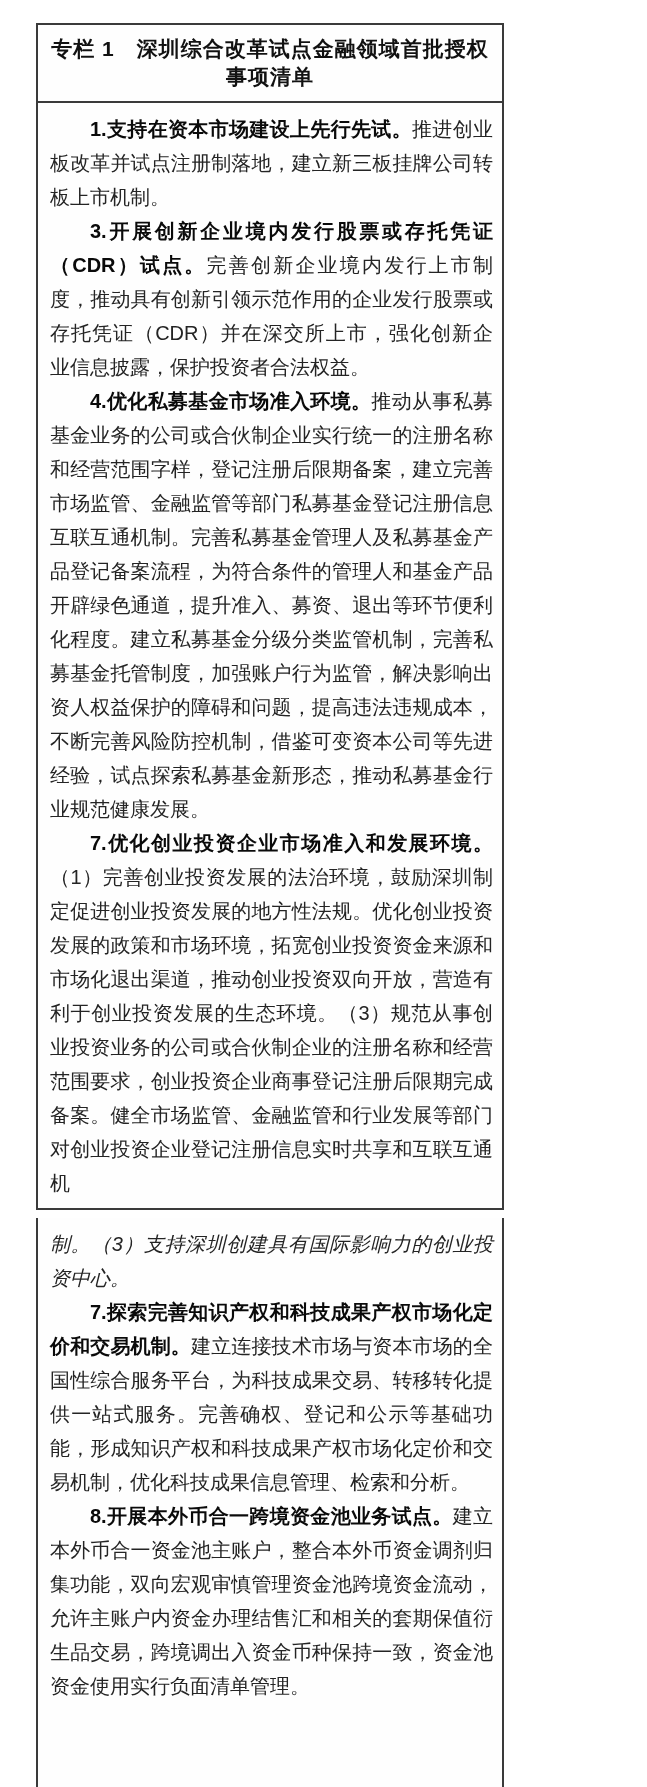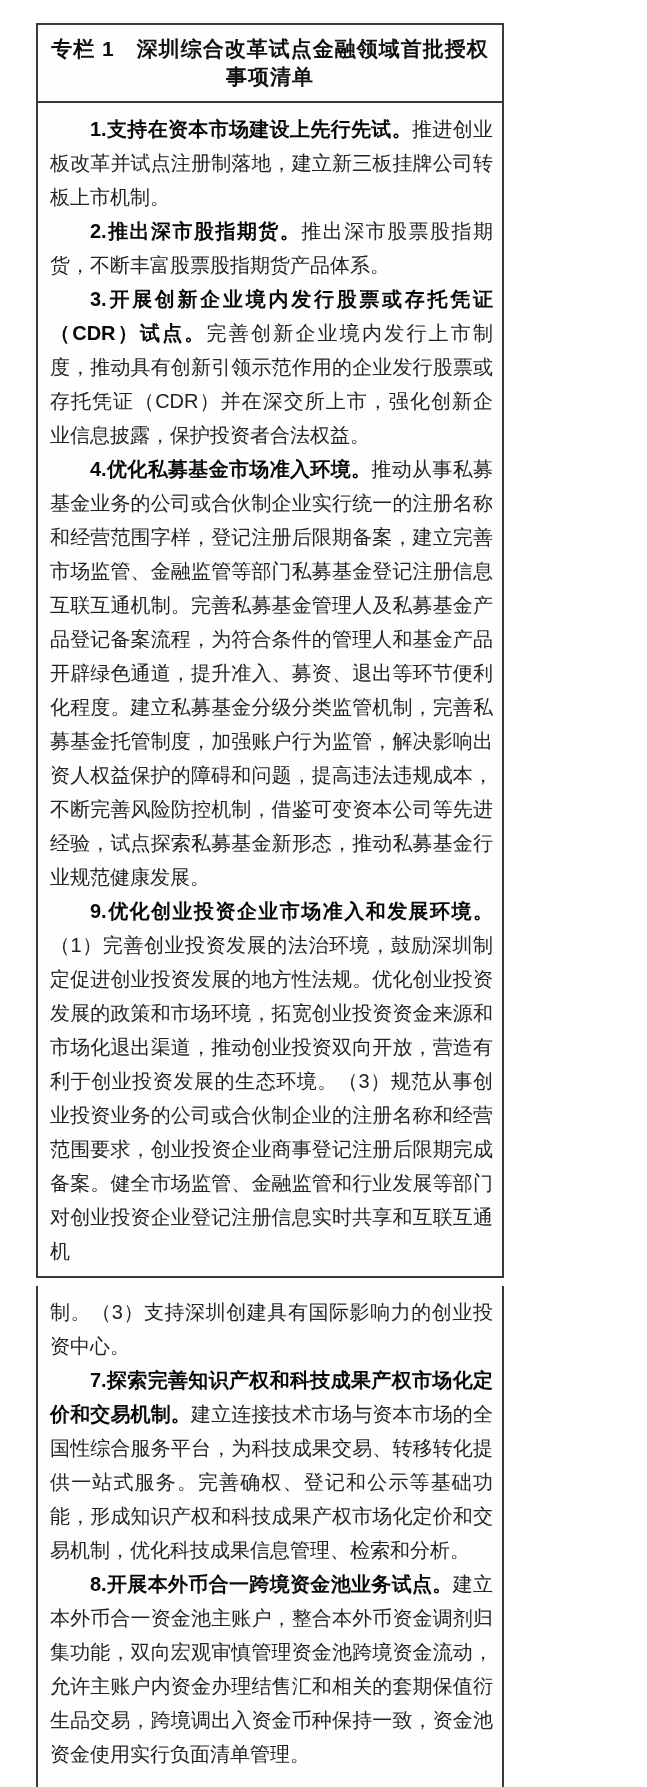--- a/index.html
+++ b/index.html
@@ -53,33 +53,33 @@
     text-justify: inter-ideograph;
     text-indent: 2em;
     color: #242424;
   }
   .para .lead {
     font-weight: 700;
     color: #0a0a0a;
   }
   .para.continuation {
     text-indent: 0;
+    font-style: italic;
   }
 </style>
 </head>
 <body>
 
 <div class="column-box page1">
   <div class="box-title">专栏 1　深圳综合改革试点金融领域首批授权事项清单</div>
   <div class="box-content">
     <p class="para"><span class="lead">1.支持在资本市场建设上先行先试。</span><span class="body-text">推进创业板改革并试点注册制落地，建立新三板挂牌公司转板上市机制。</span></p>
-    <p class="para"><span class="lead">2.推出深市股指期货。</span><span class="body-text">推出深市股票股指期货，不断丰富股票股指期货产品体系。</span></p>
     <p class="para"><span class="lead">3.开展创新企业境内发行股票或存托凭证（CDR）试点。</span><span class="body-text">完善创新企业境内发行上市制度，推动具有创新引领示范作用的企业发行股票或存托凭证（CDR）并在深交所上市，强化创新企业信息披露，保护投资者合法权益。</span></p>
     <p class="para"><span class="lead">4.优化私募基金市场准入环境。</span><span class="body-text">推动从事私募基金业务的公司或合伙制企业实行统一的注册名称和经营范围字样，登记注册后限期备案，建立完善市场监管、金融监管等部门私募基金登记注册信息互联互通机制。完善私募基金管理人及私募基金产品登记备案流程，为符合条件的管理人和基金产品开辟绿色通道，提升准入、募资、退出等环节便利化程度。建立私募基金分级分类监管机制，完善私募基金托管制度，加强账户行为监管，解决影响出资人权益保护的障碍和问题，提高违法违规成本，不断完善风险防控机制，借鉴可变资本公司等先进经验，试点探索私募基金新形态，推动私募基金行业规范健康发展。</span></p>
-    <p class="para"><span class="lead">9.优化创业投资企业市场准入和发展环境。</span><span class="body-text">（1）完善创业投资发展的法治环境，鼓励深圳制定促进创业投资发展的地方性法规。优化创业投资发展的政策和市场环境，拓宽创业投资资金来源和市场化退出渠道，推动创业投资双向开放，营造有利于创业投资发展的生态环境。（3）规范从事创业投资业务的公司或合伙制企业的注册名称和经营范围要求，创业投资企业商事登记注册后限期完成备案。健全市场监管、金融监管和行业发展等部门对创业投资企业登记注册信息实时共享和互联互通机</span></p>
+    <p class="para"><span class="lead">7.优化创业投资企业市场准入和发展环境。</span><span class="body-text">（1）完善创业投资发展的法治环境，鼓励深圳制定促进创业投资发展的地方性法规。优化创业投资发展的政策和市场环境，拓宽创业投资资金来源和市场化退出渠道，推动创业投资双向开放，营造有利于创业投资发展的生态环境。（3）规范从事创业投资业务的公司或合伙制企业的注册名称和经营范围要求，创业投资企业商事登记注册后限期完成备案。健全市场监管、金融监管和行业发展等部门对创业投资企业登记注册信息实时共享和互联互通机</span></p>
   </div>
 </div>
 
 <div class="column-box page2">
   <div class="box-content">
     <p class="para continuation"><span class="body-text">制。（3）支持深圳创建具有国际影响力的创业投资中心。</span></p>
     <p class="para"><span class="lead">7.探索完善知识产权和科技成果产权市场化定价和交易机制。</span><span class="body-text">建立连接技术市场与资本市场的全国性综合服务平台，为科技成果交易、转移转化提供一站式服务。完善确权、登记和公示等基础功能，形成知识产权和科技成果产权市场化定价和交易机制，优化科技成果信息管理、检索和分析。</span></p>
     <p class="para"><span class="lead">8.开展本外币合一跨境资金池业务试点。</span><span class="body-text">建立本外币合一资金池主账户，整合本外币资金调剂归集功能，双向宏观审慎管理资金池跨境资金流动，允许主账户内资金办理结售汇和相关的套期保值衍生品交易，跨境调出入资金币种保持一致，资金池资金使用实行负面清单管理。</span></p>
 
   </div>

